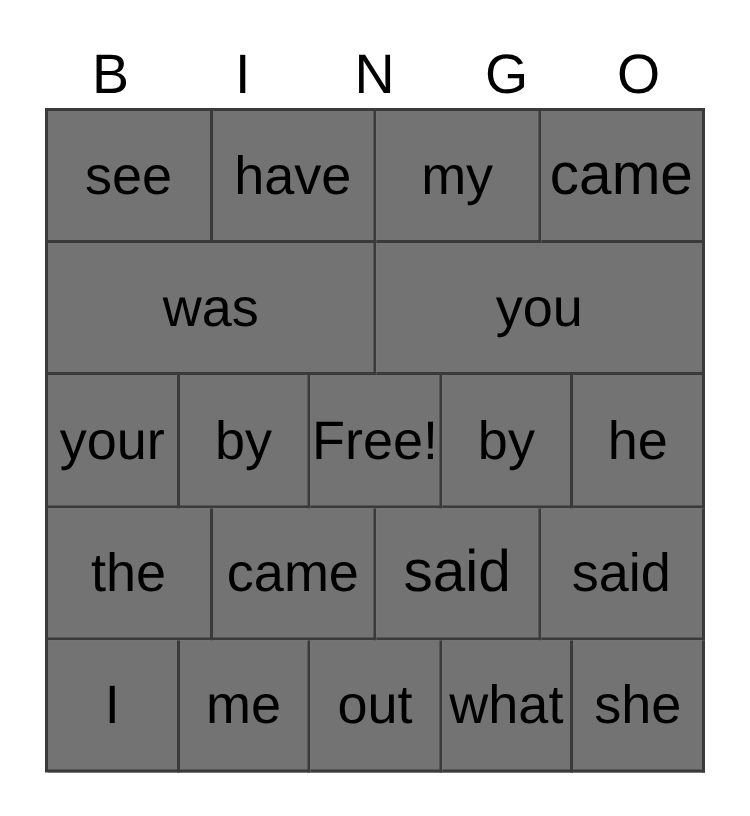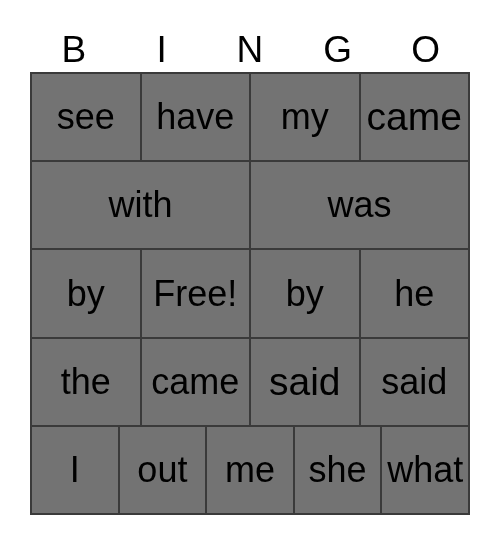--- a/index.html
+++ b/index.html
@@ -115,27 +115,30 @@
         </div>
         <div class="cell">
           <span class="cell-text">my</span>
         </div>
         <div class="cell">
           <span class="cell-text fit-medium">came</span>
         </div>
       </div>
       <div class="grid-row">
         <div class="cell">
-          <span class="cell-text">with</span>
+          <span class="cell-text">was</span>
         </div>
         <div class="cell">
-          <span class="cell-text">was</span>
+          <span class="cell-text">you</span>
         </div>
       </div>
       <div class="grid-row">
+        <div class="cell">
+          <span class="cell-text">your</span>
+        </div>
         <div class="cell">
           <span class="cell-text">by</span>
         </div>
         <div class="cell">
           <span class="cell-text">Free!</span>
         </div>
         <div class="cell">
           <span class="cell-text">by</span>
         </div>
         <div class="cell">
@@ -154,27 +157,27 @@
         </div>
         <div class="cell">
           <span class="cell-text">said</span>
         </div>
       </div>
       <div class="grid-row">
         <div class="cell">
           <span class="cell-text">I</span>
         </div>
         <div class="cell">
+          <span class="cell-text">me</span>
+        </div>
+        <div class="cell">
           <span class="cell-text">out</span>
         </div>
         <div class="cell">
-          <span class="cell-text">me</span>
+          <span class="cell-text">what</span>
         </div>
         <div class="cell">
           <span class="cell-text">she</span>
-        </div>
-        <div class="cell">
-          <span class="cell-text">what</span>
         </div>
       </div>
     </div>
 
 </div>
 
 </body></html>

